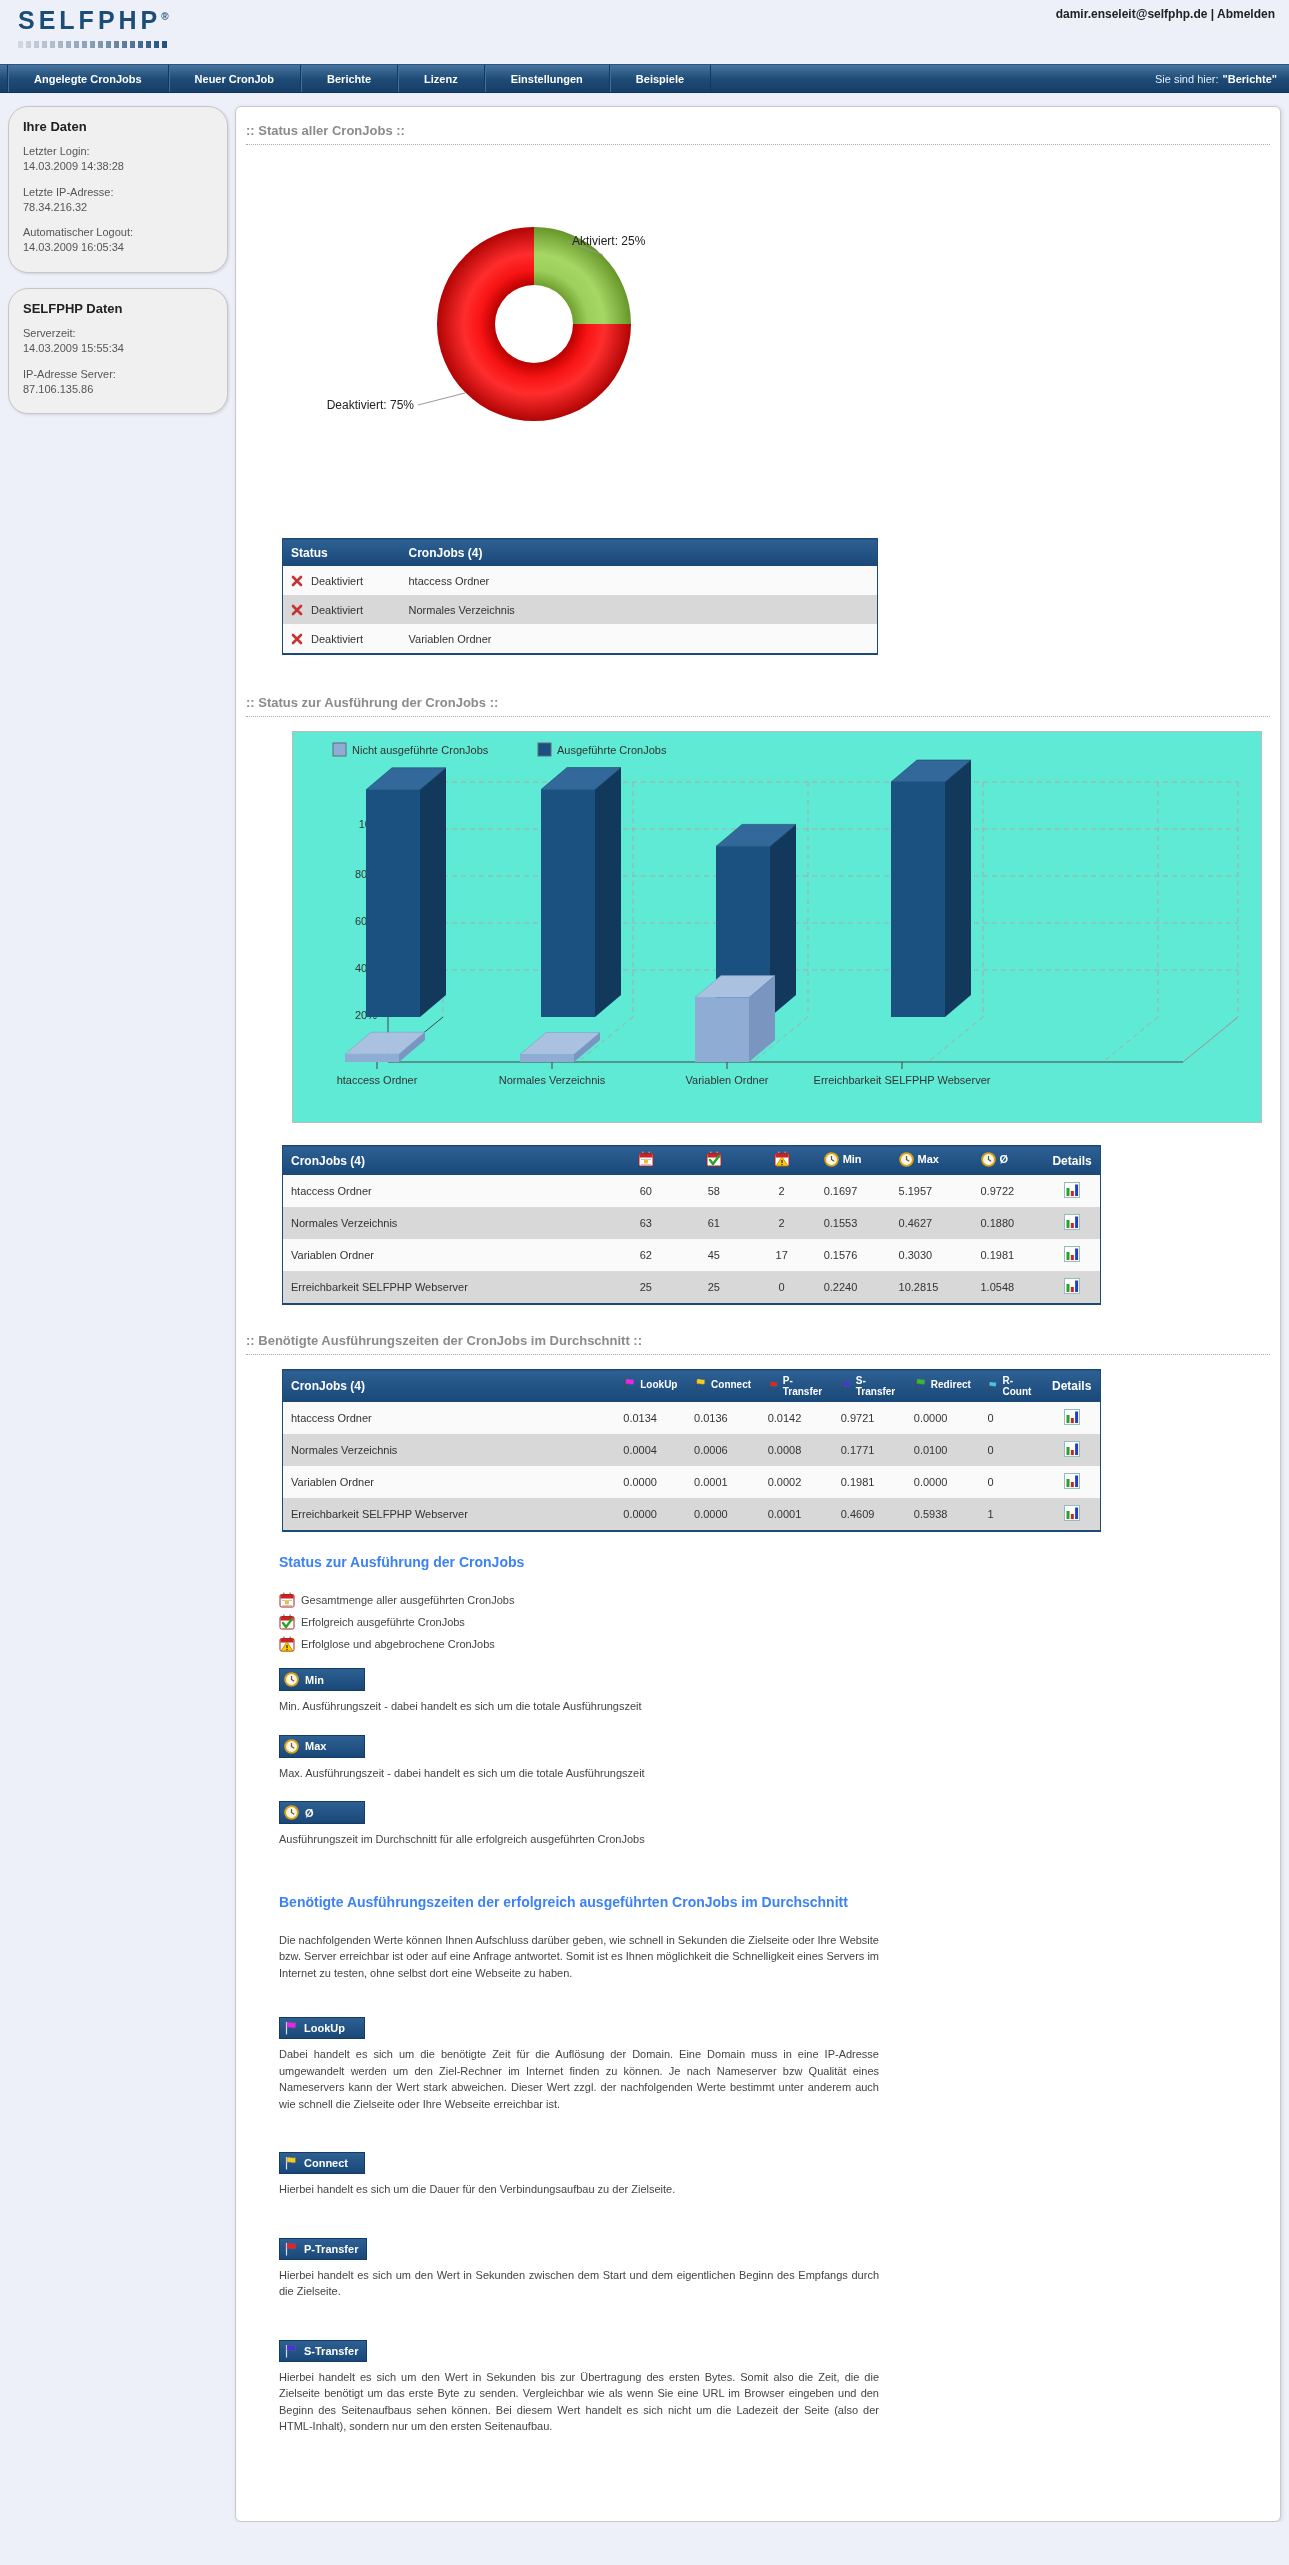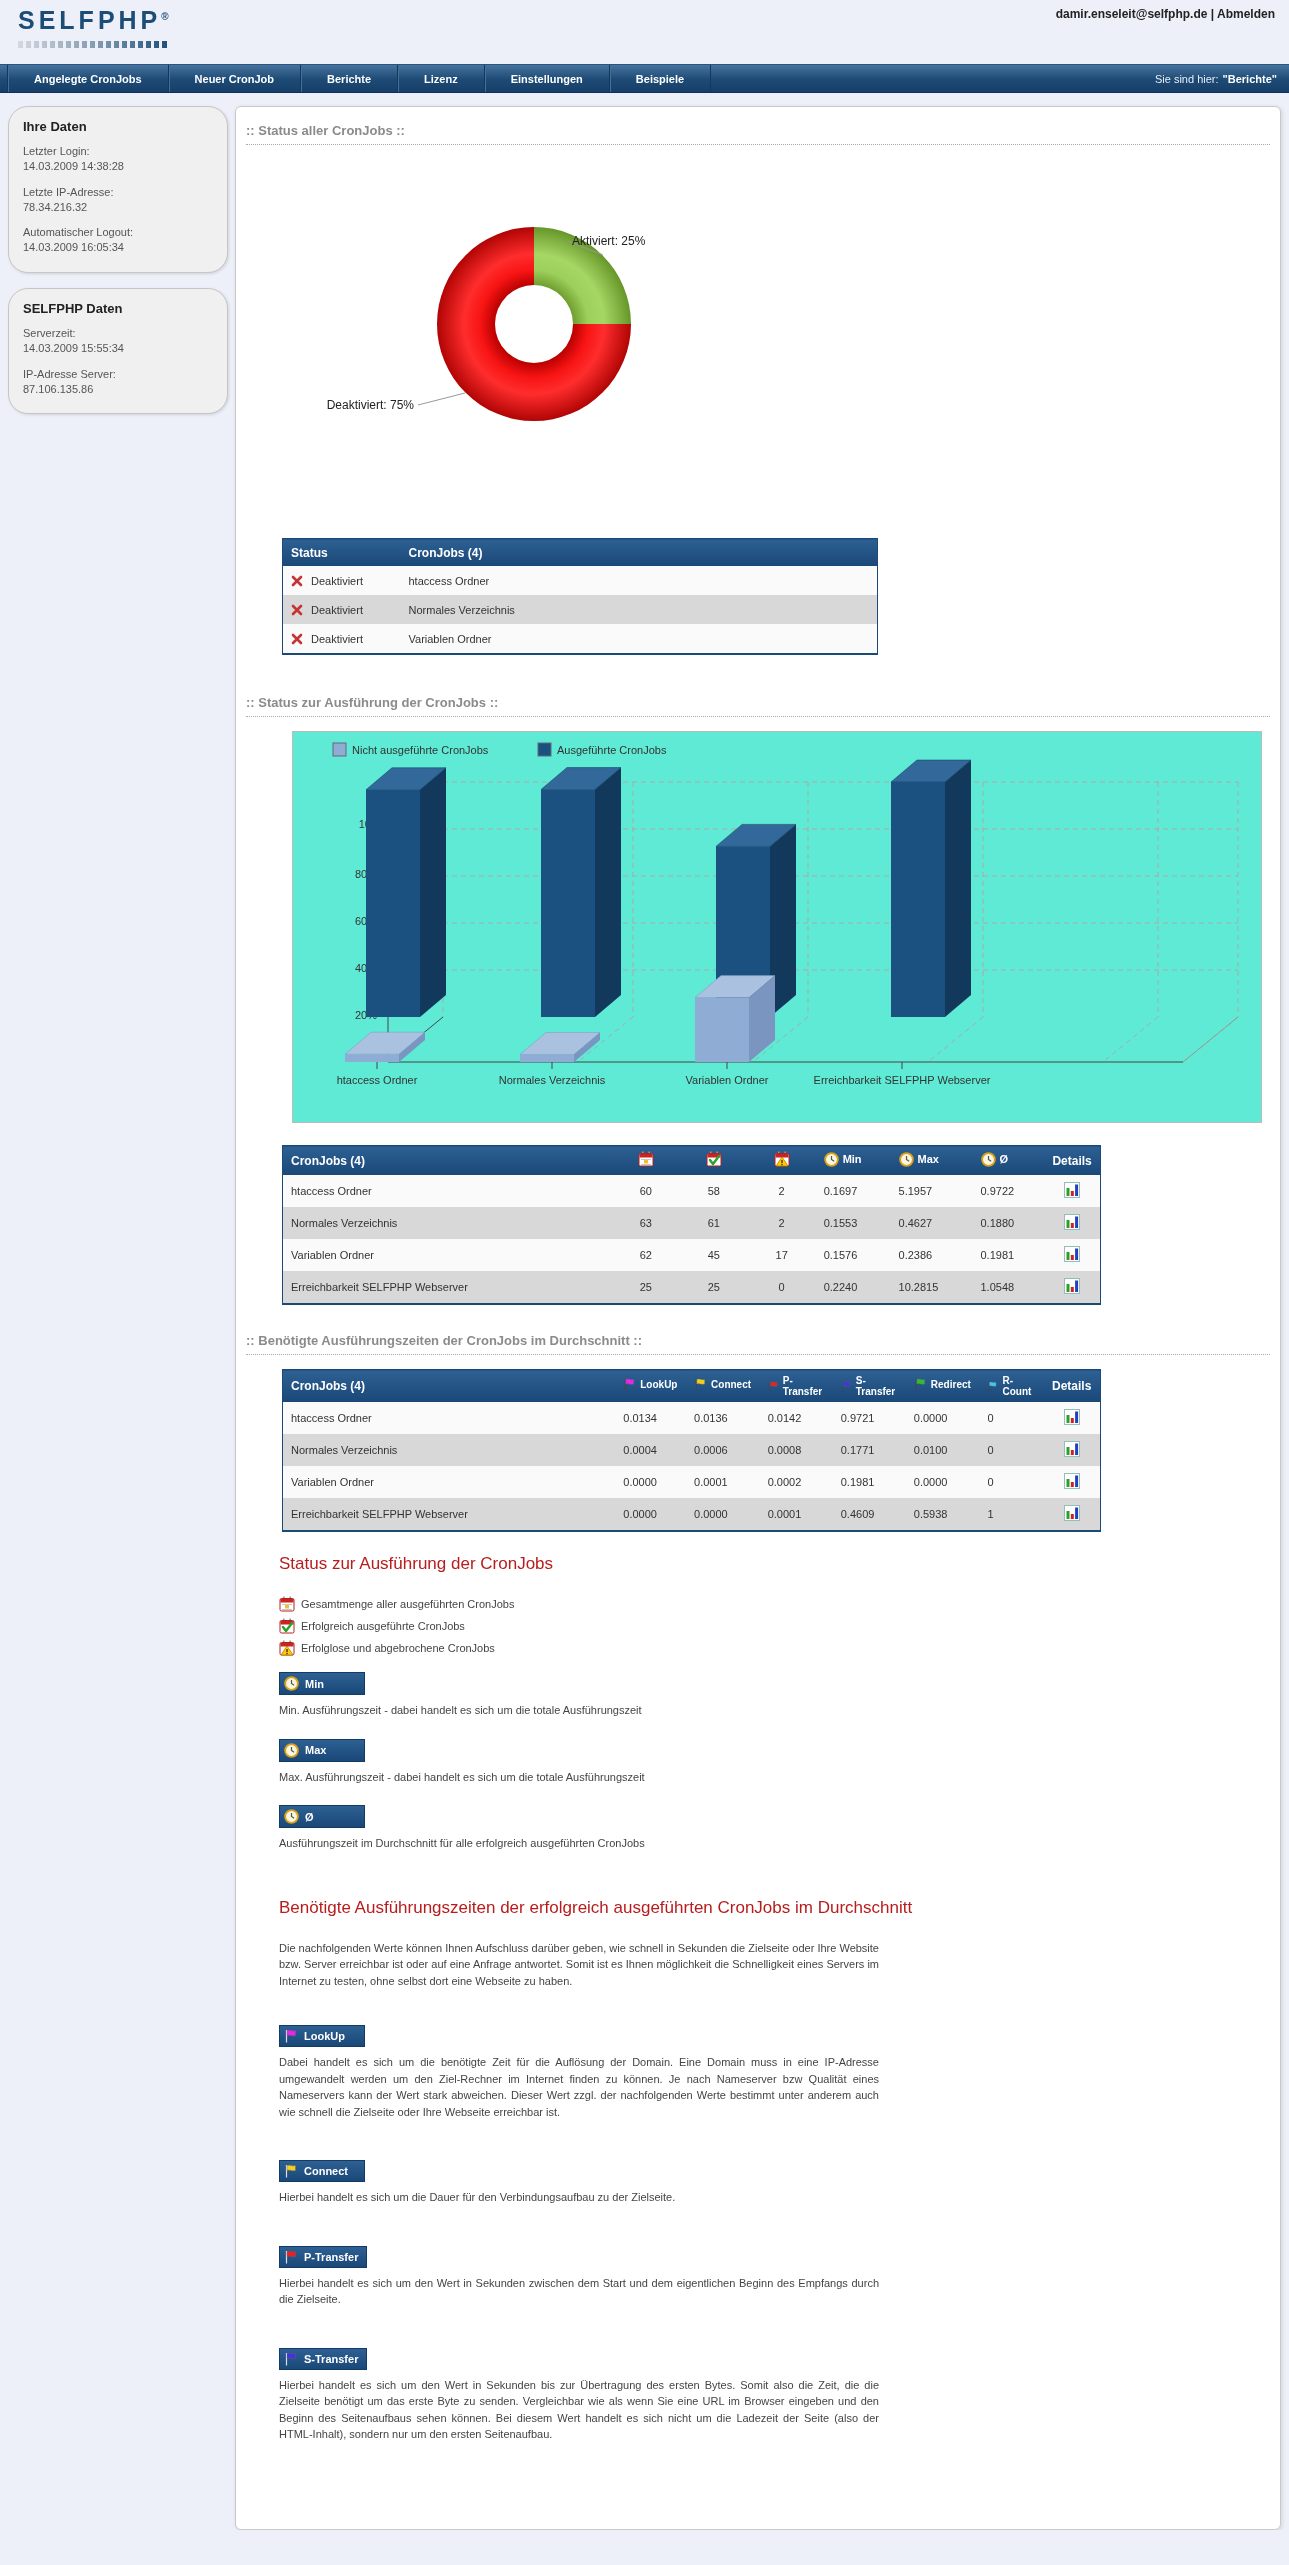--- a/index.html
+++ b/index.html
@@ -42,21 +42,21 @@
   .dtable tbody tr:nth-child(odd) td{background:#fafafa;}
   .dtable tbody tr:nth-child(even) td{background:#d8d8d8;}
   .c{text-align:center !important;}
   .statcell{display:flex;align-items:center;gap:8px;}
   .thmini{display:inline-flex;align-items:center;gap:4px;font-size:11px;font-weight:bold;}
   
   .pie-wrap{margin-left:50px;}
   .chartbox{border:1px solid #bbb;background:#5eead4;margin-left:46px;width:968px;margin-bottom:22px;}
   
   .help{margin-left:33px;margin-top:22px;}
-  .hsub{font-weight:normal;font-size:17px;color:#b91c1c;margin:0 0 22px;}
+  .hsub{font-weight:bold;font-size:14px;color:#3b82f6;margin:0 0 22px;}
   .hcal{display:flex;align-items:center;gap:6px;font-size:11px;color:#444;margin-bottom:6px;}
   .hbadge{display:inline-flex;align-items:center;gap:6px;min-width:72px;
     background:linear-gradient(#2e6093,#194878);border:1px solid #123c63;color:#fff;
     font-weight:bold;font-size:11px;padding:3px 8px 3px 4px;}
   .hdesc{font-size:11px;color:#444;max-width:600px;text-align:justify;line-height:1.5;margin:7px 0 0;}
   .tblock{margin:16px 0 20px;}
   .hblock{margin:0 0 40px;}
   .hgap{height:26px;}
   svg text{font-family:"Liberation Sans",sans-serif;}
 </style>
@@ -373,21 +373,21 @@
                 <rect x="6.8" y="9" width="3" height="5" fill="#d02020"></rect>
                 <rect x="11.1" y="2.5" width="3" height="11.5" fill="#2040c0"></rect>
               </svg></td>
         </tr>
         <tr>
           <td>Variablen Ordner</td>
           <td class="c">62</td>
           <td class="c">45</td>
           <td class="c">17</td>
           <td>0.1576</td>
-          <td>0.2386</td>
+          <td>0.3030</td>
           <td>0.1981</td>
           <td class="c"><svg width="16" height="16" viewBox="0 0 16 16">
                 <rect x="0.5" y="0.5" width="15" height="15" fill="#fff" stroke="#9bb"></rect>
                 <rect x="2.5" y="6" width="3" height="8" fill="#2aa02a"></rect>
                 <rect x="6.8" y="9" width="3" height="5" fill="#d02020"></rect>
                 <rect x="11.1" y="2.5" width="3" height="11.5" fill="#2040c0"></rect>
               </svg></td>
         </tr>
         <tr>
           <td>Erreichbarkeit SELFPHP Webserver</td>

